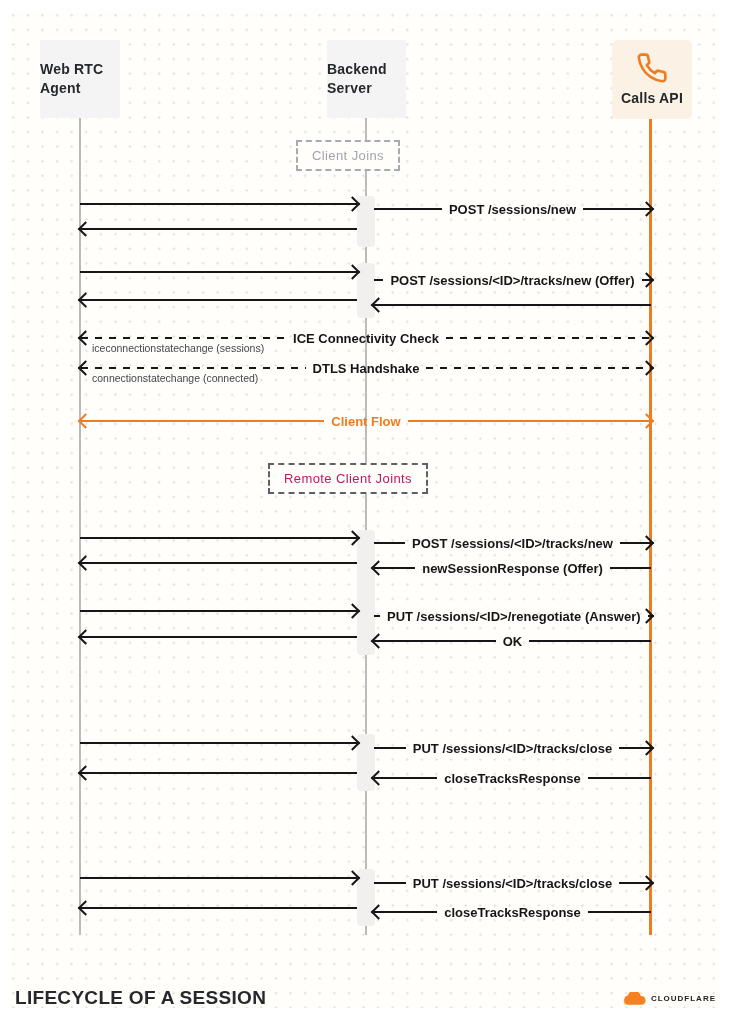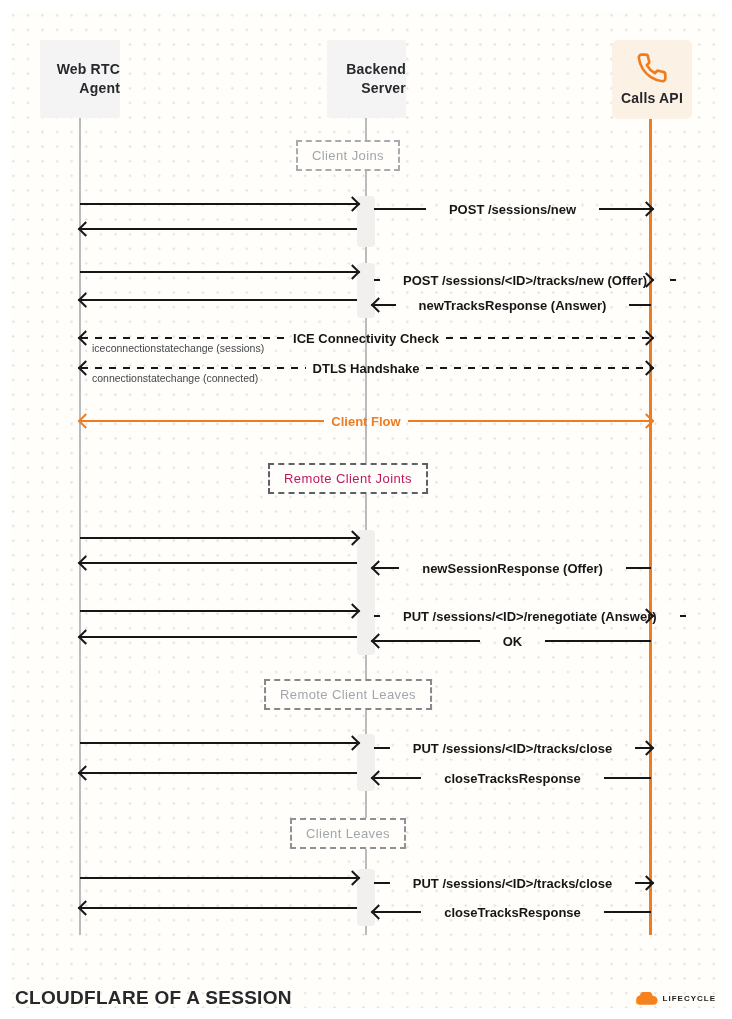--- a/index.html
+++ b/index.html
@@ -11,21 +11,21 @@
     box-shadow:inset 0 0 0 11px #FFFFFF;
     font-family:"Liberation Sans","DejaVu Sans",sans-serif;
   }
   
   .lifeline{position:absolute;top:118px;height:817px;width:2px;background:#BABBBD;z-index:1;}
   .lifeline.orange{width:3px;background:#EE7D22;top:119px;height:816px;}
   
   .activation{position:absolute;left:357px;width:18px;background:#F1F0EF;border-radius:4px;z-index:2;}
   
   .actor{position:absolute;top:40px;height:78px;background:#F4F4F5;border-radius:2px;
-    display:flex;align-items:center;justify-content:center;text-align:right;z-index:4;}
+    display:flex;align-items:center;justify-content:center;text-align:left;z-index:4;}
   .actor .alabel{font-weight:700;font-size:14px;line-height:1.35;color:#26282B;letter-spacing:.2px;}
   .actor.calls{background:#FBF1E4;border-radius:6px;flex-direction:column;gap:5px;color:#EE7D22;}
   .actor.calls .alabel{color:#26282B;}
   
   .phase{position:absolute;left:348px;transform:translateX(-50%);background:#FFFEFB;
     border:2px dashed;padding:6px 14px;font-size:13px;letter-spacing:.4px;white-space:nowrap;z-index:5;}
   .phase.p1{color:#A2A6AB;border-color:#A7AAAF;}
   .phase.p2{color:#be185d;border-color:#5D6166;}
   .phase.p3{color:#A2A6AB;border-color:#84888D;}
   .phase.p4{color:#A2A6AB;border-color:#8E9297;}
@@ -34,21 +34,21 @@
   .msg .line{flex:1;min-width:6px;height:2.4px;background:currentColor;}
   .msg .dline{flex:1;min-width:6px;height:2.4px;
     background:repeating-linear-gradient(90deg,currentColor 0 7px,transparent 7px 14px);}
   .msg .msg-label{font-weight:700;font-size:13px;white-space:nowrap;padding:0 7px;}
   .msg .chev{position:absolute;top:50%;width:9px;height:9px;border:0 solid currentColor;}
   .msg .chev.r{right:-1px;transform:translateY(-50%) rotate(45deg);border-top-width:2.4px;border-right-width:2.4px;}
   .msg .chev.l{left:-1px;transform:translateY(-50%) rotate(-45deg);border-top-width:2.4px;border-left-width:2.4px;}
   .msg.orange{color:#EE7D22;}
   .msg.pr{left:80px;width:277px;}
   .msg.pl{left:81px;width:276px;}
-  .msg.lab{left:374px;width:277px;gap:16px;}
+  .msg.lab{left:374px;width:277px;}
   .msg.full{left:81px;width:570px;}
   .sub{position:absolute;left:92px;font-size:10.5px;color:#45484C;z-index:3;}
   
   .title{position:absolute;left:15px;top:987px;font-size:19px;font-weight:700;color:#26282B;letter-spacing:.3px;z-index:4;}
   .brand{position:absolute;right:16px;top:992px;display:flex;align-items:center;gap:3px;z-index:4;}
   .brand .btxt{font-size:8px;font-weight:700;letter-spacing:1px;color:#222;}
 </style>
 </head>
 <body>
 
@@ -76,26 +76,20 @@
     </svg>
     <span class="alabel">Calls API</span>
   </div>
 
   <div class="phase p1" style="top:140px">
     <span>Client Joins</span>
   </div>
   <div class="phase p2" style="top:463px">
     <span>Remote Client Joints</span>
   </div>
-  <div class="phase p3" style="top:679px">
-    <span>Remote Client Leaves</span>
-  </div>
-  <div class="phase p4" style="top:818px">
-    <span>Client Leaves</span>
-  </div>
 
   <div class="msg pr" style="top:196px">
       <span class="line"></span>
       <span class="chev r"></span>
     </div>
   <div class="msg lab" style="top:201px">
       <span class="line"></span>
       <span class="msg-label">POST /sessions/new</span>
       <span class="line"></span>
       <span class="chev r"></span>
@@ -111,21 +105,20 @@
     </div>
   <div class="msg lab" style="top:272px">
       <span class="line"></span>
       <span class="msg-label">POST /sessions/&lt;ID&gt;/tracks/new (Offer)</span>
       <span class="line"></span>
       <span class="chev r"></span>
     </div>
   <div class="msg lab" style="top:297px">
       <span class="chev l"></span>
       <span class="line"></span>
-      <span class="msg-label">newTracksResponse (Answer)</span>
       <span class="line"></span>
     </div>
   <div class="msg pl" style="top:292px">
       <span class="chev l"></span>
       <span class="line"></span>
     </div>
 
   <div class="msg full" style="top:330px">
       <span class="chev l"></span>
       <span class="dline"></span>
@@ -149,20 +142,26 @@
       <span class="line"></span>
       <span class="msg-label">Client Flow</span>
       <span class="line"></span>
       <span class="chev r"></span>
     </div>
 
   <div class="msg pr" style="top:530px">
       <span class="line"></span>
       <span class="chev r"></span>
     </div>
+  <div class="msg lab" style="top:535px">
+      <span class="line"></span>
+      <span class="msg-label">POST /sessions/&lt;ID&gt;/tracks/new</span>
+      <span class="line"></span>
+      <span class="chev r"></span>
+    </div>
   <div class="msg lab" style="top:560px">
       <span class="chev l"></span>
       <span class="line"></span>
       <span class="msg-label">newSessionResponse (Offer)</span>
       <span class="line"></span>
     </div>
   <div class="msg pl" style="top:555px">
       <span class="chev l"></span>
       <span class="line"></span>
     </div>
@@ -223,22 +222,22 @@
       <span class="chev l"></span>
       <span class="line"></span>
       <span class="msg-label">closeTracksResponse</span>
       <span class="line"></span>
     </div>
   <div class="msg pl" style="top:900px">
       <span class="chev l"></span>
       <span class="line"></span>
     </div>
 
-  <div class="title">CLOUDFLARE OF A SESSION</div>
+  <div class="title">LIFECYCLE OF A SESSION</div>
   <div class="brand">
     <svg width="25" height="13" viewBox="0 0 50 26">
       <path fill="#FBAD41" d="M13.5 25.5H7a6.7 6.7 0 0 1 .9-13.3c1.6 0 3 .55 4.2 1.45a13.4 13.4 0 0 0 1.4 11.85z"></path>
       <path fill="#F6821F" d="M38 25.5H12.5a9.8 9.8 0 0 1-2.6-19.2A13.4 13.4 0 0 1 35.6 8.1 8.8 8.8 0 0 1 38 25.5z"></path>
     </svg>
-    <span class="btxt">LIFECYCLE</span>
+    <span class="btxt">CLOUDFLARE</span>
   </div>
 
 </div>
 
 </body></html>

